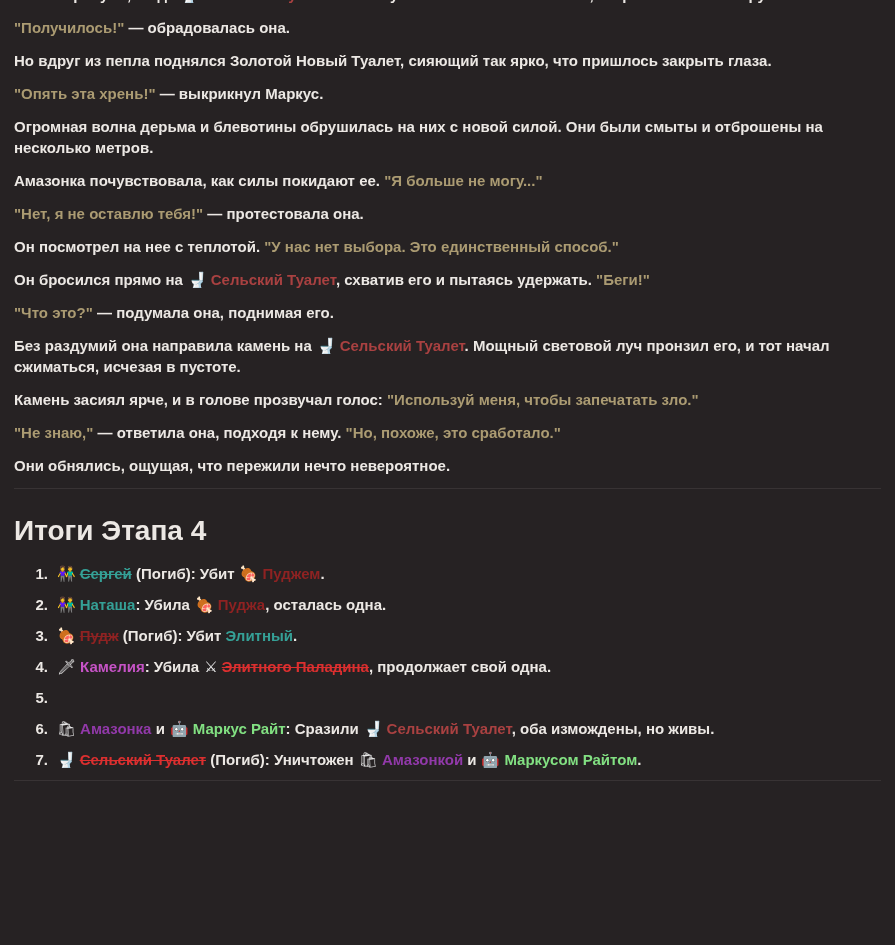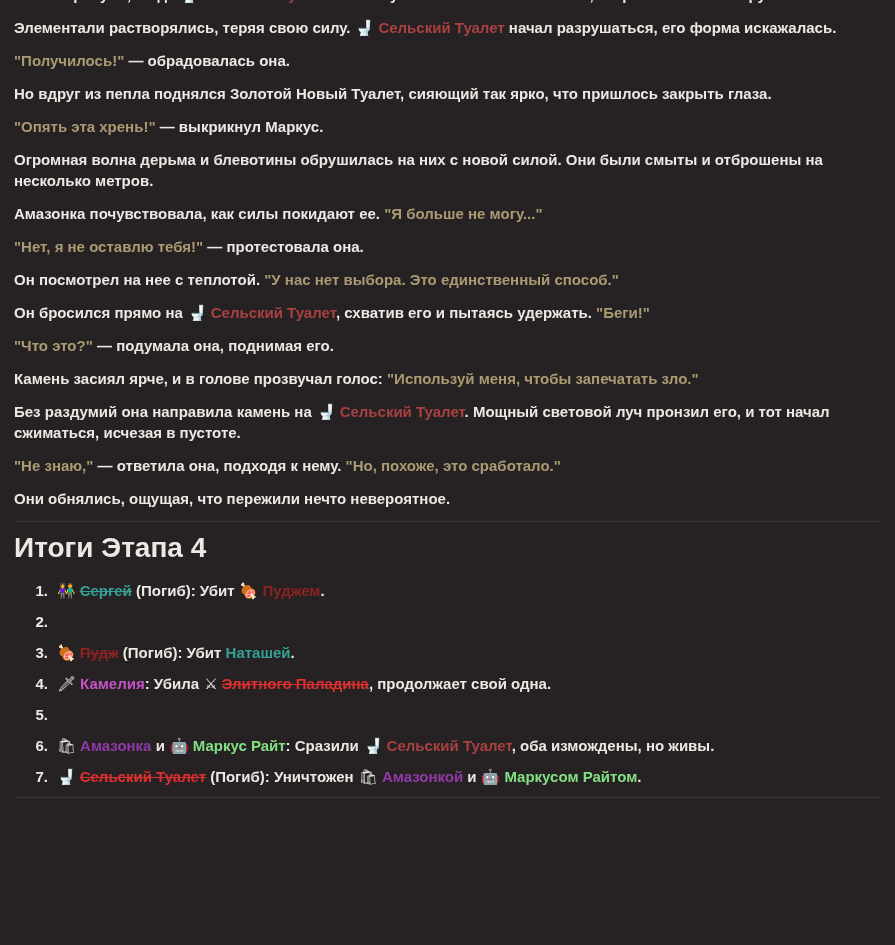--- a/index.html
+++ b/index.html
@@ -36,67 +36,67 @@
   .s-dark_red{color:var(--dark-red);}
   .s-bright_red{color:var(--bright-red);}
   .s-teal{color:var(--teal);}
   .s-magenta{color:var(--magenta);}
   .s-purple{color:var(--purple);}
   .s-green{color:var(--green);}
   .strike{text-decoration:line-through;}
   .emoji{margin:0 4px 0 1px;font-weight:400;color:#e8e8e8;}
   hr{border:none;border-top:1px solid var(--divider);margin:5px 0 4px;}
   h2{
-    font-size:28px;line-height:32px;margin:10px 0 10px;
+    font-size:28px;line-height:32px;margin:26px 0 10px;
     color:var(--text);font-weight:700;
   }
   .results-list{margin:16px 0 10px;padding:0;}
   .result-item{display:flex;margin:10px 0;padding-left:19px;}
   .result-num{min-width:15px;text-align:right;margin-right:8px;}
 </style>
 </head>
 <body>
 
 <div class="page">
   <div class="clip-top">
     <div class="inner" id="clip-line"><span class="s-plain">Они отпрянули, когда </span><span class="emoji">🚽</span><span class="s-toilet_red">Сельский Туалет</span><span class="s-plain"> вспыхнул ослепительным светом, сотрясая землю вокруг.</span></div>
   </div>
 
   <div class="story" id="story">
-      <p><span class="s-plain">Элементали растворялись, теряя свою силу. </span><span class="emoji">🚽</span><span class="s-toilet_red">Сельский Туалет</span><span class="s-plain"> начал разрушаться, его форма искажалась.</span></p>
       <p><span class="s-quote">"Получилось!"</span><span class="s-plain"> — обрадовалась она.</span></p>
       <p><span class="s-plain">Но вдруг из пепла поднялся Золотой Новый Туалет, сияющий так ярко, что пришлось закрыть глаза.</span></p>
       <p><span class="s-quote">"Опять эта хрень!"</span><span class="s-plain"> — выкрикнул Маркус.</span></p>
       <p><span class="s-plain">Огромная волна дерьма и блевотины обрушилась на них с новой силой. Они были смыты и отброшены на несколько метров.</span></p>
       <p><span class="s-plain">Амазонка почувствовала, как силы покидают ее. </span><span class="s-quote">"Я больше не могу..."</span></p>
       <p><span class="s-quote">"Нет, я не оставлю тебя!"</span><span class="s-plain"> — протестовала она.</span></p>
       <p><span class="s-plain">Он посмотрел на нее с теплотой. </span><span class="s-quote">"У нас нет выбора. Это единственный способ."</span></p>
       <p><span class="s-plain">Он бросился прямо на </span><span class="emoji">🚽</span><span class="s-toilet_red">Сельский Туалет</span><span class="s-plain">, схватив его и пытаясь удержать. </span><span class="s-quote">"Беги!"</span></p>
       <p><span class="s-quote">"Что это?"</span><span class="s-plain"> — подумала она, поднимая его.</span></p>
+      <p><span class="s-plain">Без раздумий она направила камень на </span><span class="emoji">🚽</span><span class="s-toilet_red">Сельский Туалет</span><span class="s-plain">. Мощный световой луч пронзил его, и тот начал сжиматься, исчезая в пустоте.</span></p>
       <p><span class="s-plain">Камень засиял ярче, и в голове прозвучал голос: </span><span class="s-quote">"Используй меня, чтобы запечатать зло."</span></p>
-      <p><span class="s-plain">Без раздумий она направила камень на </span><span class="emoji">🚽</span><span class="s-toilet_red">Сельский Туалет</span><span class="s-plain">. Мощный световой луч пронзил его, и тот начал сжиматься, исчезая в пустоте.</span></p>
       <p><span class="s-quote">"Не знаю,"</span><span class="s-plain"> — ответила она, подходя к нему. </span><span class="s-quote">"Но, похоже, это сработало."</span></p>
       <p><span class="s-plain">Они обнялись, ощущая, что пережили нечто невероятное.</span></p>
     </div>
 
   <hr>
 
   <h2>Итоги Этапа 4</h2>
 
   <div class="results-list" id="results-list">
       <div class="result-item">
         <span class="result-num">1.</span>
         <span><span class="emoji">👫</span><span class="s-teal strike">Сергей</span><span class="s-plain"> (Погиб): Убит </span><span class="emoji">🍖</span><span class="s-dark_red">Пуджем</span><span class="s-plain">.</span></span>
       </div>
       <div class="result-item">
         <span class="result-num">2.</span>
+        <span><span class="emoji">👫</span><span class="s-teal">Наташа</span><span class="s-plain">: Убила </span><span class="emoji">🍖</span><span class="s-dark_red">Пуджа</span><span class="s-plain">, осталась одна.</span></span>
       </div>
       <div class="result-item">
         <span class="result-num">3.</span>
-        <span><span class="emoji">🍖</span><span class="s-dark_red strike">Пудж</span><span class="s-plain"> (Погиб): Убит </span><span class="s-teal">Наташей</span><span class="s-plain">.</span></span>
+        <span><span class="emoji">🍖</span><span class="s-dark_red strike">Пудж</span><span class="s-plain"> (Погиб): Убит </span><span class="s-teal">Элитный</span><span class="s-plain">.</span></span>
       </div>
       <div class="result-item">
         <span class="result-num">4.</span>
         <span><span class="emoji">🗡</span><span class="s-magenta">Камелия</span><span class="s-plain">: Убила </span><span class="emoji">⚔</span><span class="s-bright_red strike">Элитного Паладина</span><span class="s-plain">, продолжает свой одна.</span></span>
       </div>
       <div class="result-item">
         <span class="result-num">5.</span>
       </div>
       <div class="result-item">
         <span class="result-num">6.</span>

